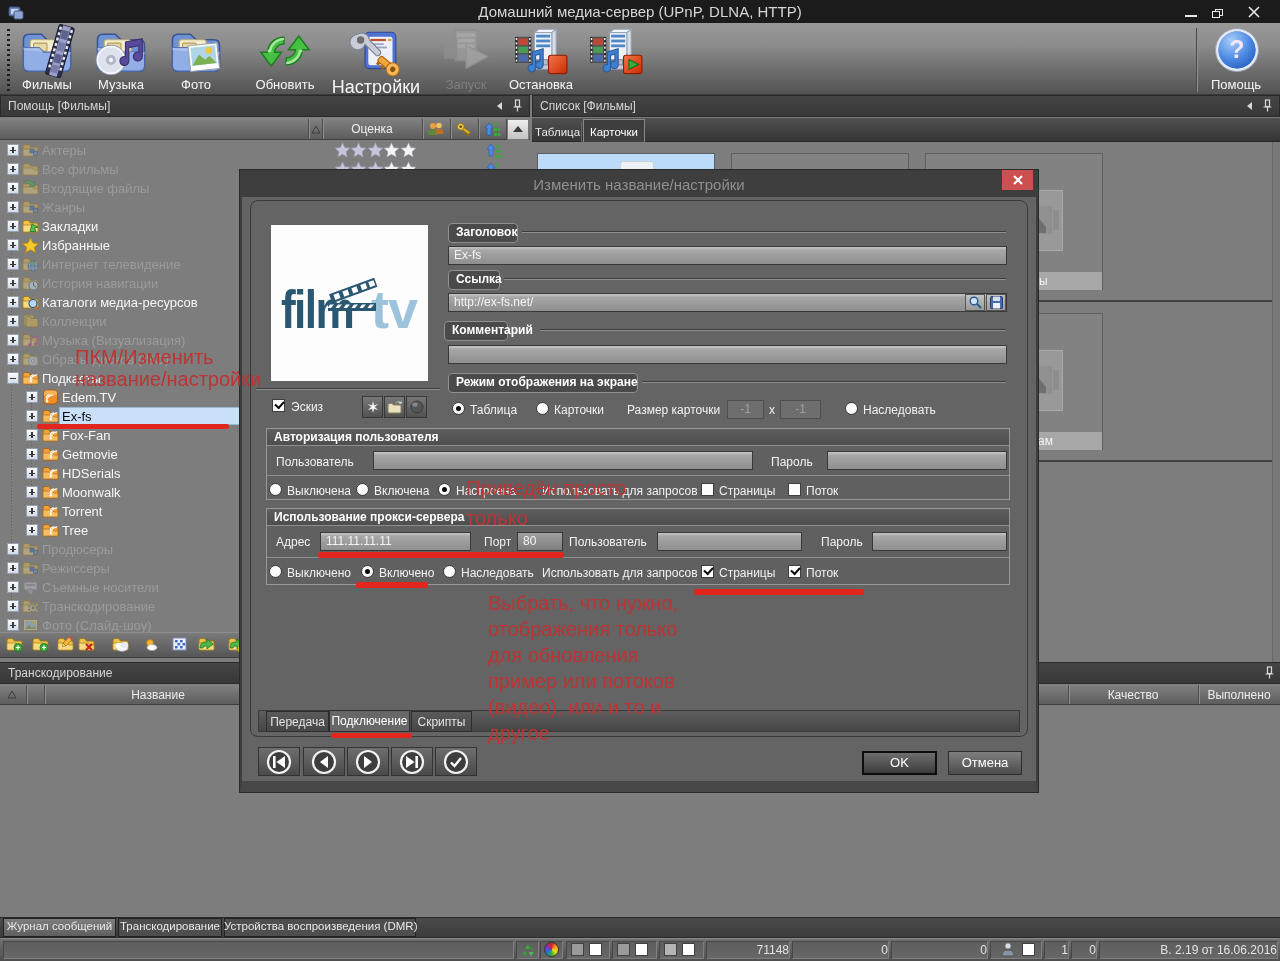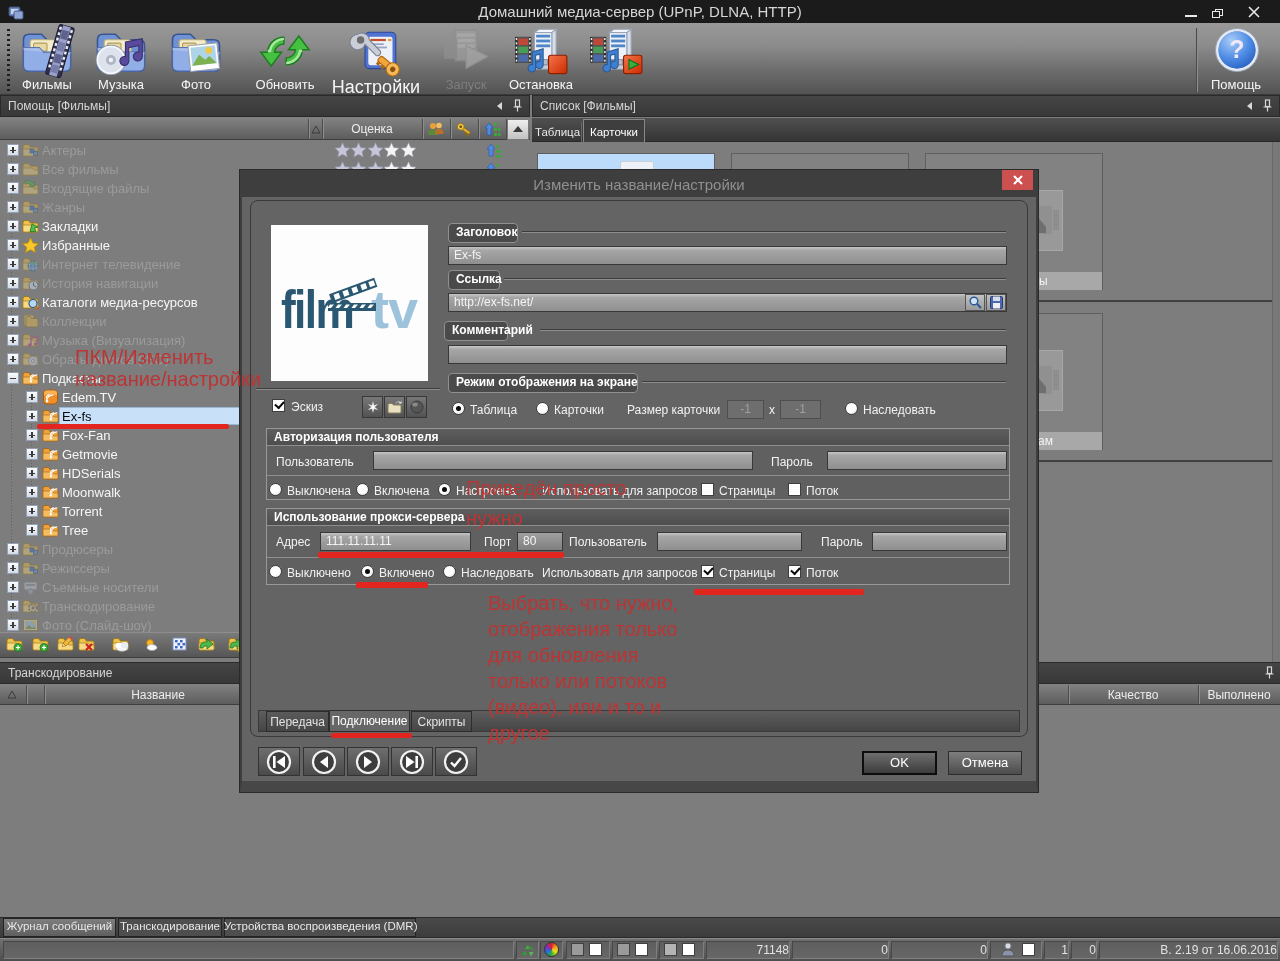--- a/index.html
+++ b/index.html
@@ -955,22 +955,22 @@
 <svg class="a" style="left:443px;top:749px" width="26" height="26" viewBox="0 0 26 26">
 <circle cx="13" cy="13" r="11" fill="#3d3d3d" stroke="#f2f2f2" stroke-width="2.2"></circle>
     <path d="M8 13.5 L11.5 17 L18 9" stroke="#fff" stroke-width="2.4" fill="none"></path>
   </svg>
 <div class="a" style="left:862px;top:751px;width:75px;height:24px;background:linear-gradient(#6e6e6e,#3c3c3c);border:2px solid #0d0d0d;color:#fff;font-size:13px;text-align:center;line-height:20px">OK</div>
 <div class="a" style="left:948px;top:751px;width:74px;height:24px;background:linear-gradient(#7e7e7e,#4c4c4c);border:1px solid #2d2d2d;color:#fff;font-size:13px;text-align:center;line-height:22px">Отмена</div>
 <div class="ann" style="left:75px;top:346px">ПКМ/Изменить</div>
 <div class="ann" style="left:75px;top:368px">название/настройки</div>
 <div class="rln" style="left:37px;top:424px;width:192px;height:5px"></div>
 <div class="ann" style="left:466px;top:477px">Приведён просто</div>
-<div class="ann" style="left:466px;top:507px">нужно</div>
+<div class="ann" style="left:466px;top:507px">только</div>
 <div class="rln" style="left:318px;top:552px;width:246px;height:6px"></div>
 <div class="rln" style="left:356px;top:582px;width:72px;height:6px"></div>
 <div class="rln" style="left:694px;top:589px;width:170px;height:6px"></div>
 <div class="ann" style="left:488px;top:592px">Выбрать, что нужно,</div>
 <div class="ann" style="left:488px;top:618px">отображения только</div>
 <div class="ann" style="left:488px;top:644px">для обновления</div>
-<div class="ann" style="left:488px;top:670px">только или потоков</div>
+<div class="ann" style="left:488px;top:670px">пример или потоков</div>
 <div class="ann" style="left:488px;top:696px">(видео), или и то и</div>
 <div class="ann" style="left:488px;top:722px">другое</div>
 <div class="rln" style="left:331px;top:733px;width:81px;height:5px"></div>
 </body></html>

